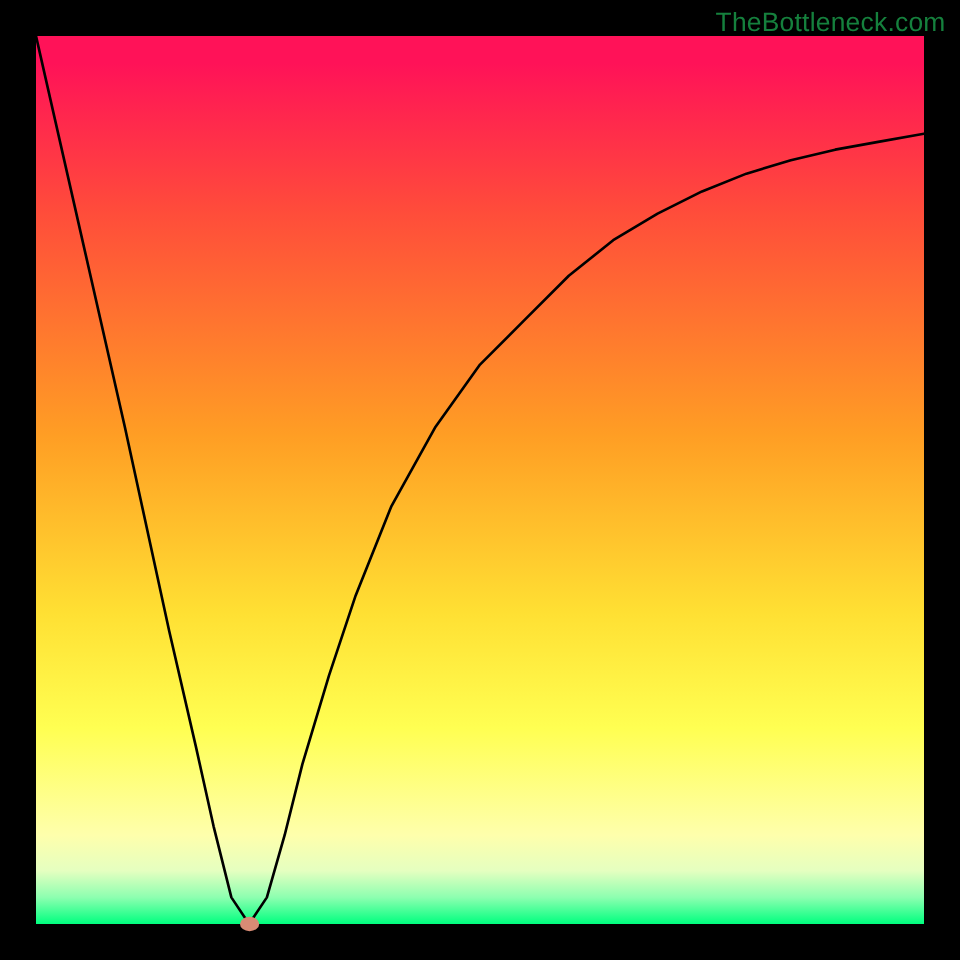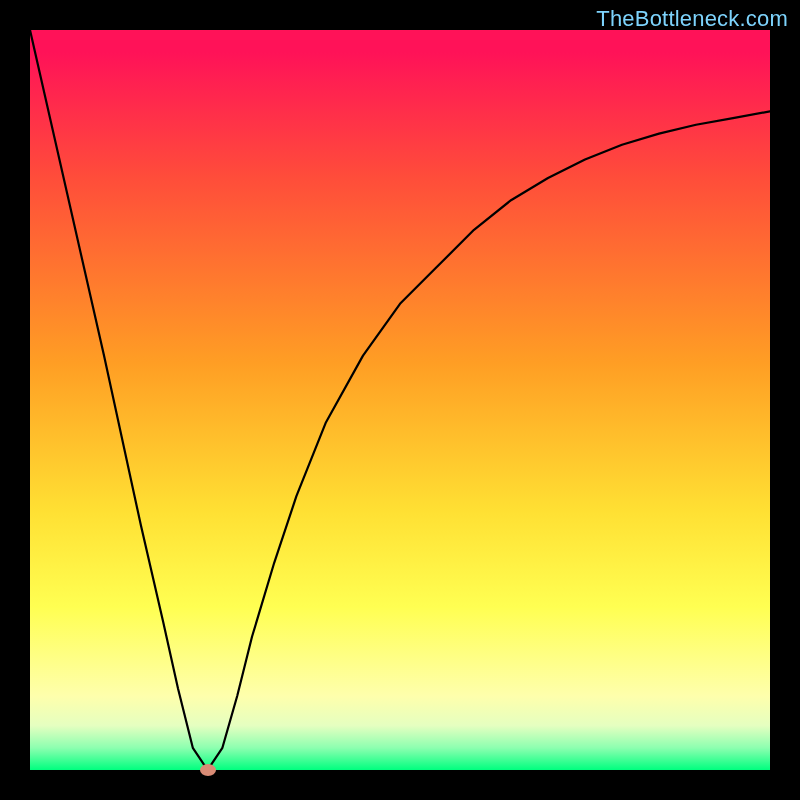--- a/index.html
+++ b/index.html
@@ -27,21 +27,21 @@
       #feffac 90%,
       #e5ffc0 94%,
       #8dffb0 97%,
       #00ff7f 100%
     );
   }
   .watermark {
     position: absolute;
     top: 6px;
     right: 12px;
-    color: #7dd3fc;
+    color: #15803d;
     font-size: 22px;
     font-weight: 500;
     letter-spacing: 0.2px;
   }
   svg.curve {
     position: absolute;
     left: 0;
     top: 0;
     width: 740px;
     height: 740px;

